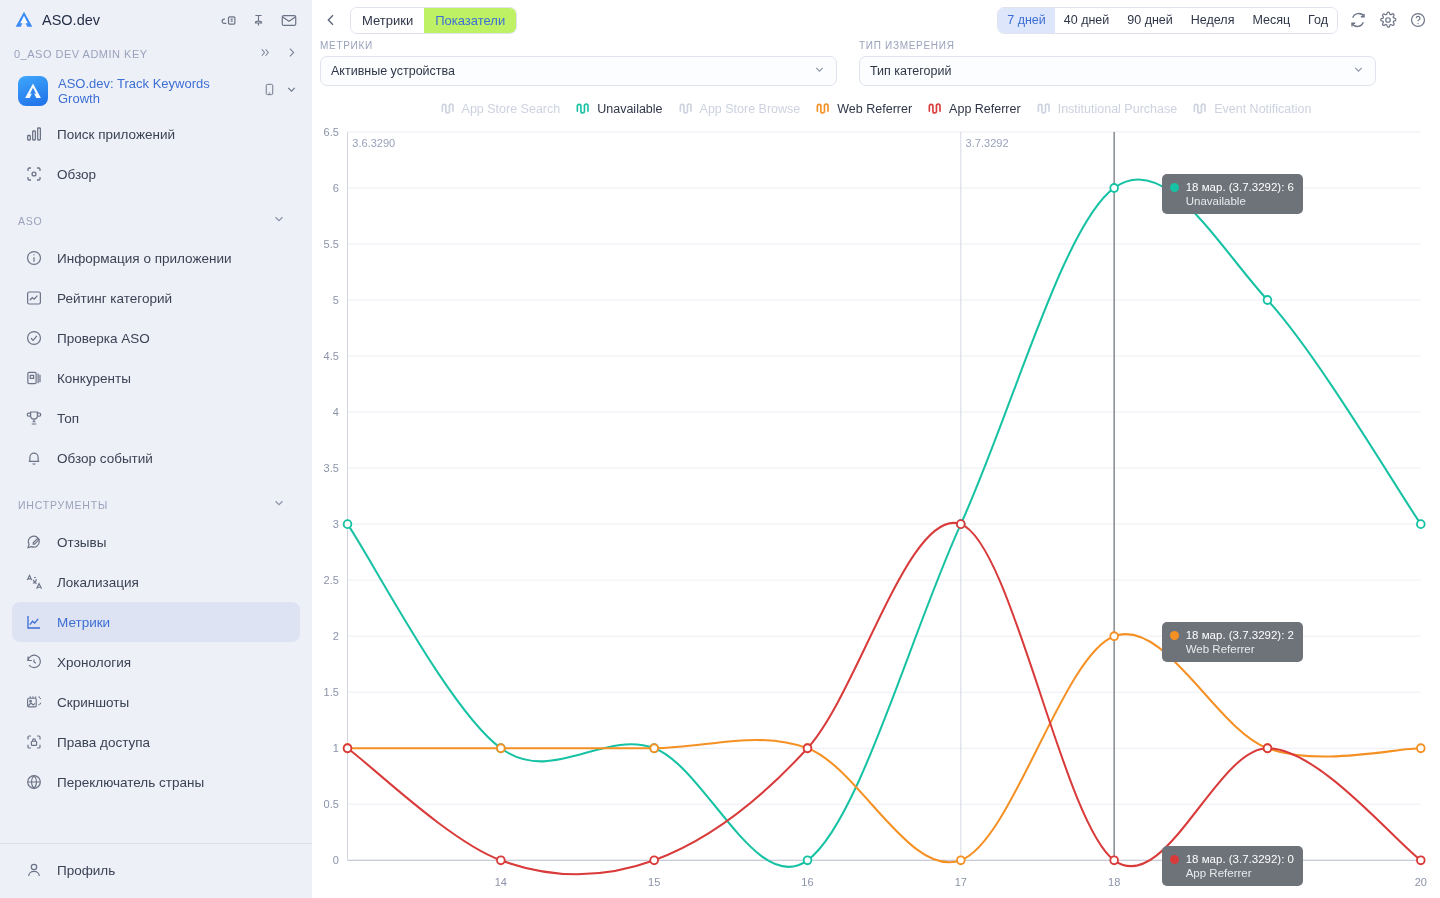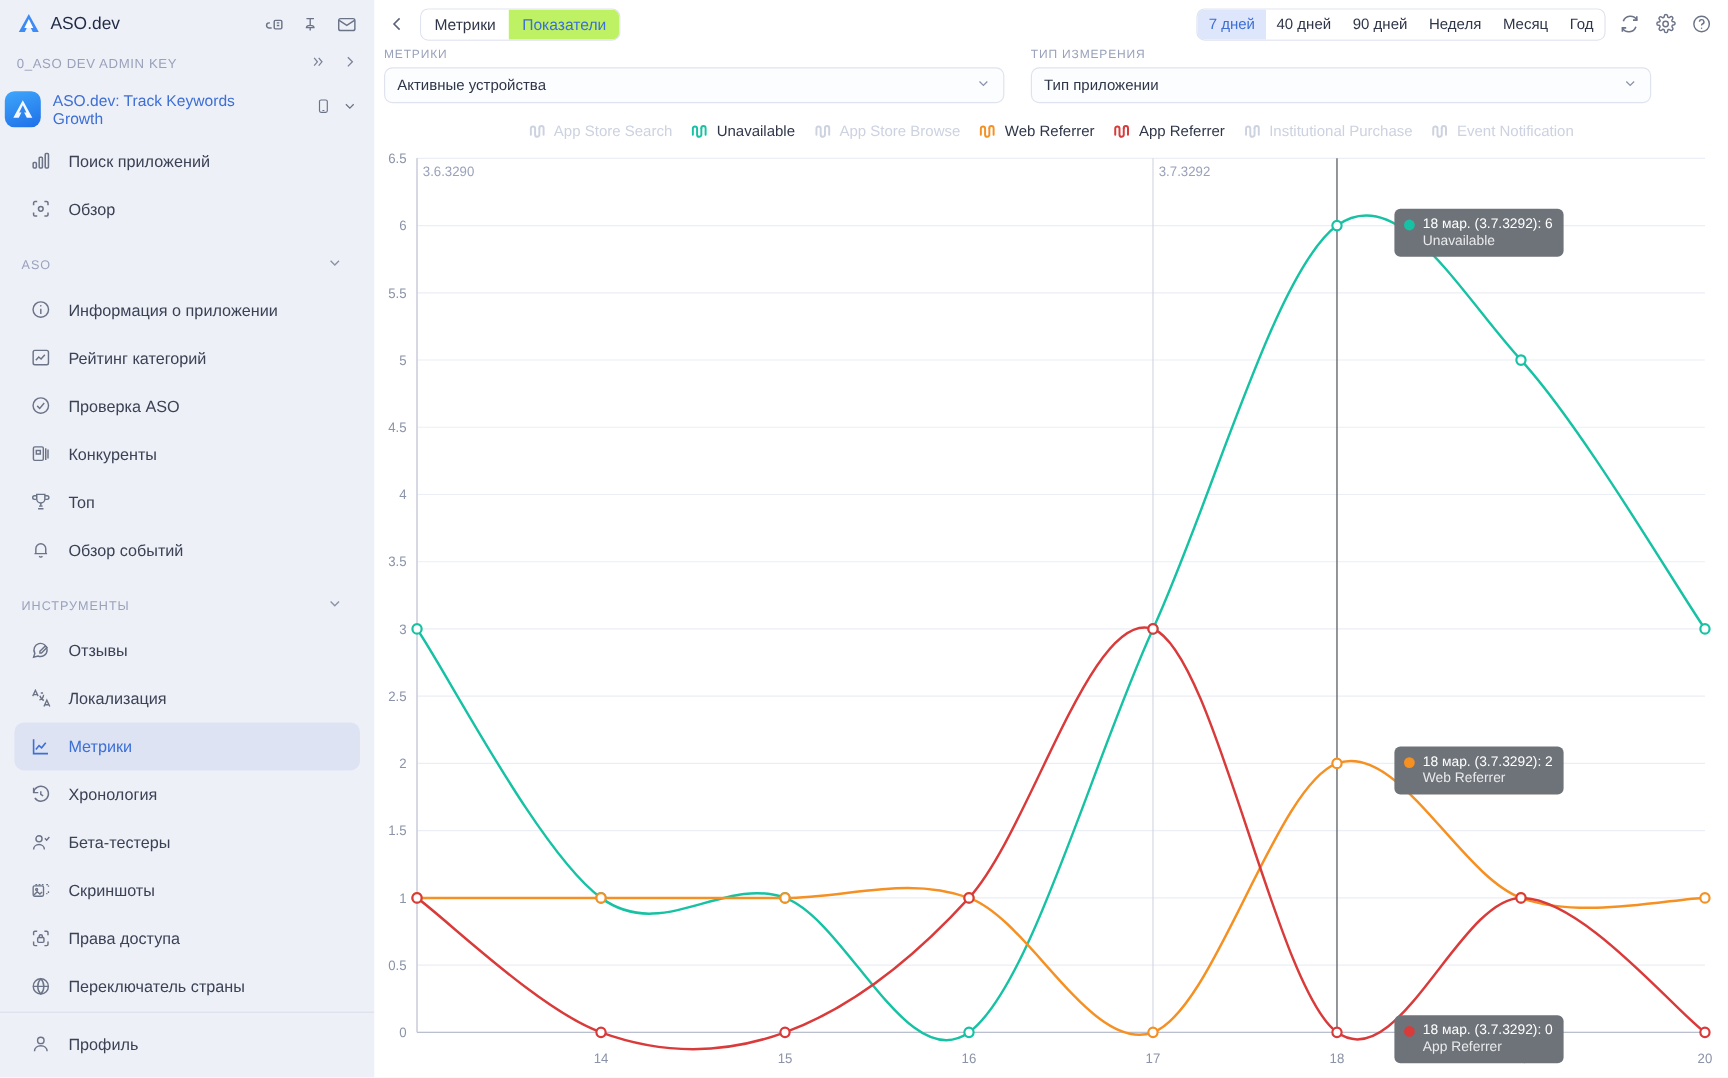--- a/index.html
+++ b/index.html
@@ -30,21 +30,21 @@
     height: 28px; display: flex; align-items: center;
     padding: 0 14px; gap: 6px;
   }
   .sb-key-label {
     font-size: 11px; letter-spacing: .5px; color: #9aa2bb; text-transform: uppercase;
   }
   .sb-key-ctrls { margin-left: auto; display: flex; gap: 14px; align-items: center; color:#7b8398; }
 
   .app-row {
     display: flex; align-items: center; gap: 10px;
-    padding: 6px 14px 6px 4px; margin: 2px 0 0 0;
+    padding: 6px 14px 6px 18px; margin: 2px 0 0 0;
   }
   .app-icon {
     width: 30px; height: 30px; border-radius: 8px; flex-shrink: 0;
     background: linear-gradient(160deg, #3ea7fb 0%, #1f6fe8 100%);
     display: flex; align-items: center; justify-content: center;
   }
   .app-title {
     font-size: 13px; line-height: 15px; color: #3d6fd4; max-width: 152px;
   }
   .app-row-ctrls { margin-left: auto; display: flex; gap: 9px; align-items: center; color:#6b7386; }
@@ -115,21 +115,21 @@
     background: #fcfdff; display: flex; align-items: center;
     padding: 0 10px; font-size: 12.5px; color: #2f3648; cursor: pointer;
   }
   .sel-caret { margin-left: auto; color: #8b93a8; }
 
   
   .legend {
     display: flex; align-items: center; justify-content: center;
     gap: 8px; height: 30px; margin-top: 8px; padding: 0 10px;
   }
-  .leg-item { display: flex; align-items: flex-end; gap: 6px; cursor: pointer; padding: 0 4px; }
+  .leg-item { display: flex; align-items: flex-start; gap: 6px; cursor: pointer; padding: 0 4px; }
   .leg-label { font-size: 12.5px; color: #2f3648; }
   .leg-item.off .leg-label { color: #cdd2e0; }
 
   
   .chart-wrap { flex: 1; position: relative; }
   .chart-svg { position: absolute; inset: 0; width: 100%; height: 100%; }
 
   .tooltip {
     position: absolute; background: #6e7379; color: #fff;
     border-radius: 5px; padding: 6px 9px 6px 8px;
@@ -330,30 +330,20 @@
   </div>
   <div class="nav-item">
     <span class="nav-ico">
       <svg width="18" height="18" viewBox="0 0 24 24" fill="none" stroke="currentColor" stroke-width="1.6">
         <path d="M4 10a8.3 8.3 0 1 1 1.4 6"></path>
           <path d="M4 4.5V10h5.2"></path>
           <path d="M12 8.5V12l2.6 1.6"></path>
       </svg>
     </span>
     <span>Хронология</span>
-  </div>
-  <div class="nav-item">
-    <span class="nav-ico">
-      <svg width="18" height="18" viewBox="0 0 24 24" fill="none" stroke="currentColor" stroke-width="1.6">
-        <circle cx="10" cy="8" r="3.4"></circle>
-          <path d="M4 20c0-3.3 2.7-5.6 6-5.6s6 2.3 6 5.6"></path>
-          <path d="M16.5 7.5l2 2 3-3.4"></path>
-      </svg>
-    </span>
-    <span>Бета-тестеры</span>
   </div>
   <div class="nav-item">
     <span class="nav-ico">
       <svg width="18" height="18" viewBox="0 0 24 24" fill="none" stroke="currentColor" stroke-width="1.5">
         <rect x="3.5" y="7" width="11.5" height="11.5" rx="1.6"></rect>
           <circle cx="7.4" cy="11" r="1.1"></circle>
         <path d="M4.4 17l3.6-3.6 3 2.6 2.4-2.2"></path>
         <path d="M18 5.5h2.5V8M20.5 13v2.5H18" stroke-dasharray="2 1.6"></path>
         <path d="M6 5.5h9" stroke-dasharray="2 1.6"></path>
       </svg>
@@ -447,21 +437,21 @@
         <span class="sel-caret">
           <svg width="13" height="13" viewBox="0 0 24 24" fill="none" stroke="currentColor" stroke-width="2">
               <path d="M6 9l6 6 6-6"></path>
             </svg>
         </span>
       </div>
     </div>
     <div class="sel-block right">
       <span class="sel-label">ТИП ИЗМЕРЕНИЯ</span>
       <div class="sel-box">
-        <span>Тип приложении</span>
+        <span>Тип категорий</span>
         <span class="sel-caret">
           <svg width="13" height="13" viewBox="0 0 24 24" fill="none" stroke="currentColor" stroke-width="2">
               <path d="M6 9l6 6 6-6"></path>
             </svg>
         </span>
       </div>
     </div>
   </div>
 
   <div class="legend" id="legend">

